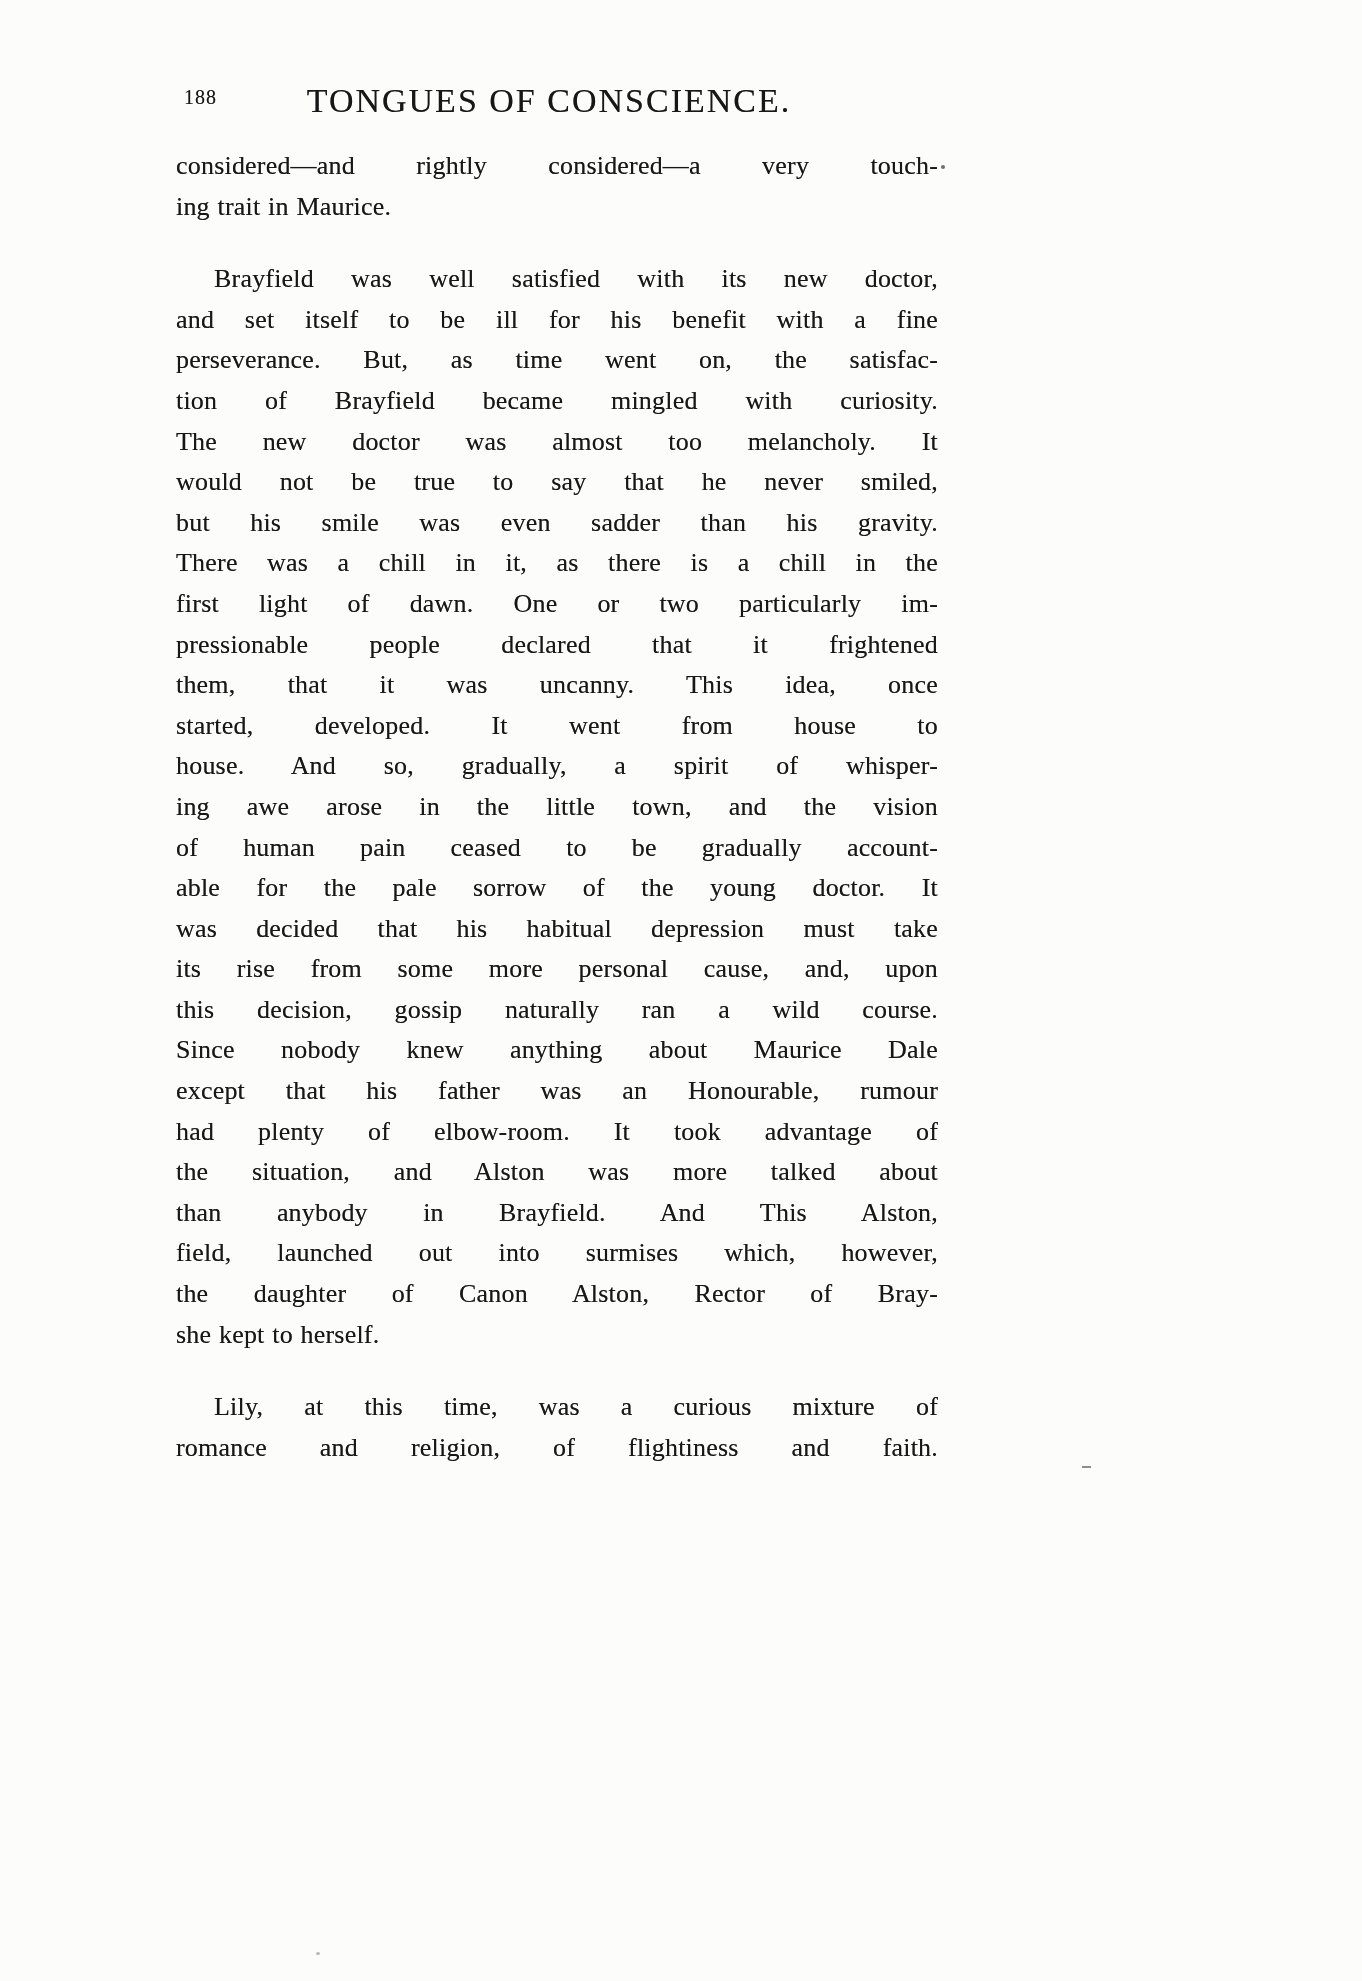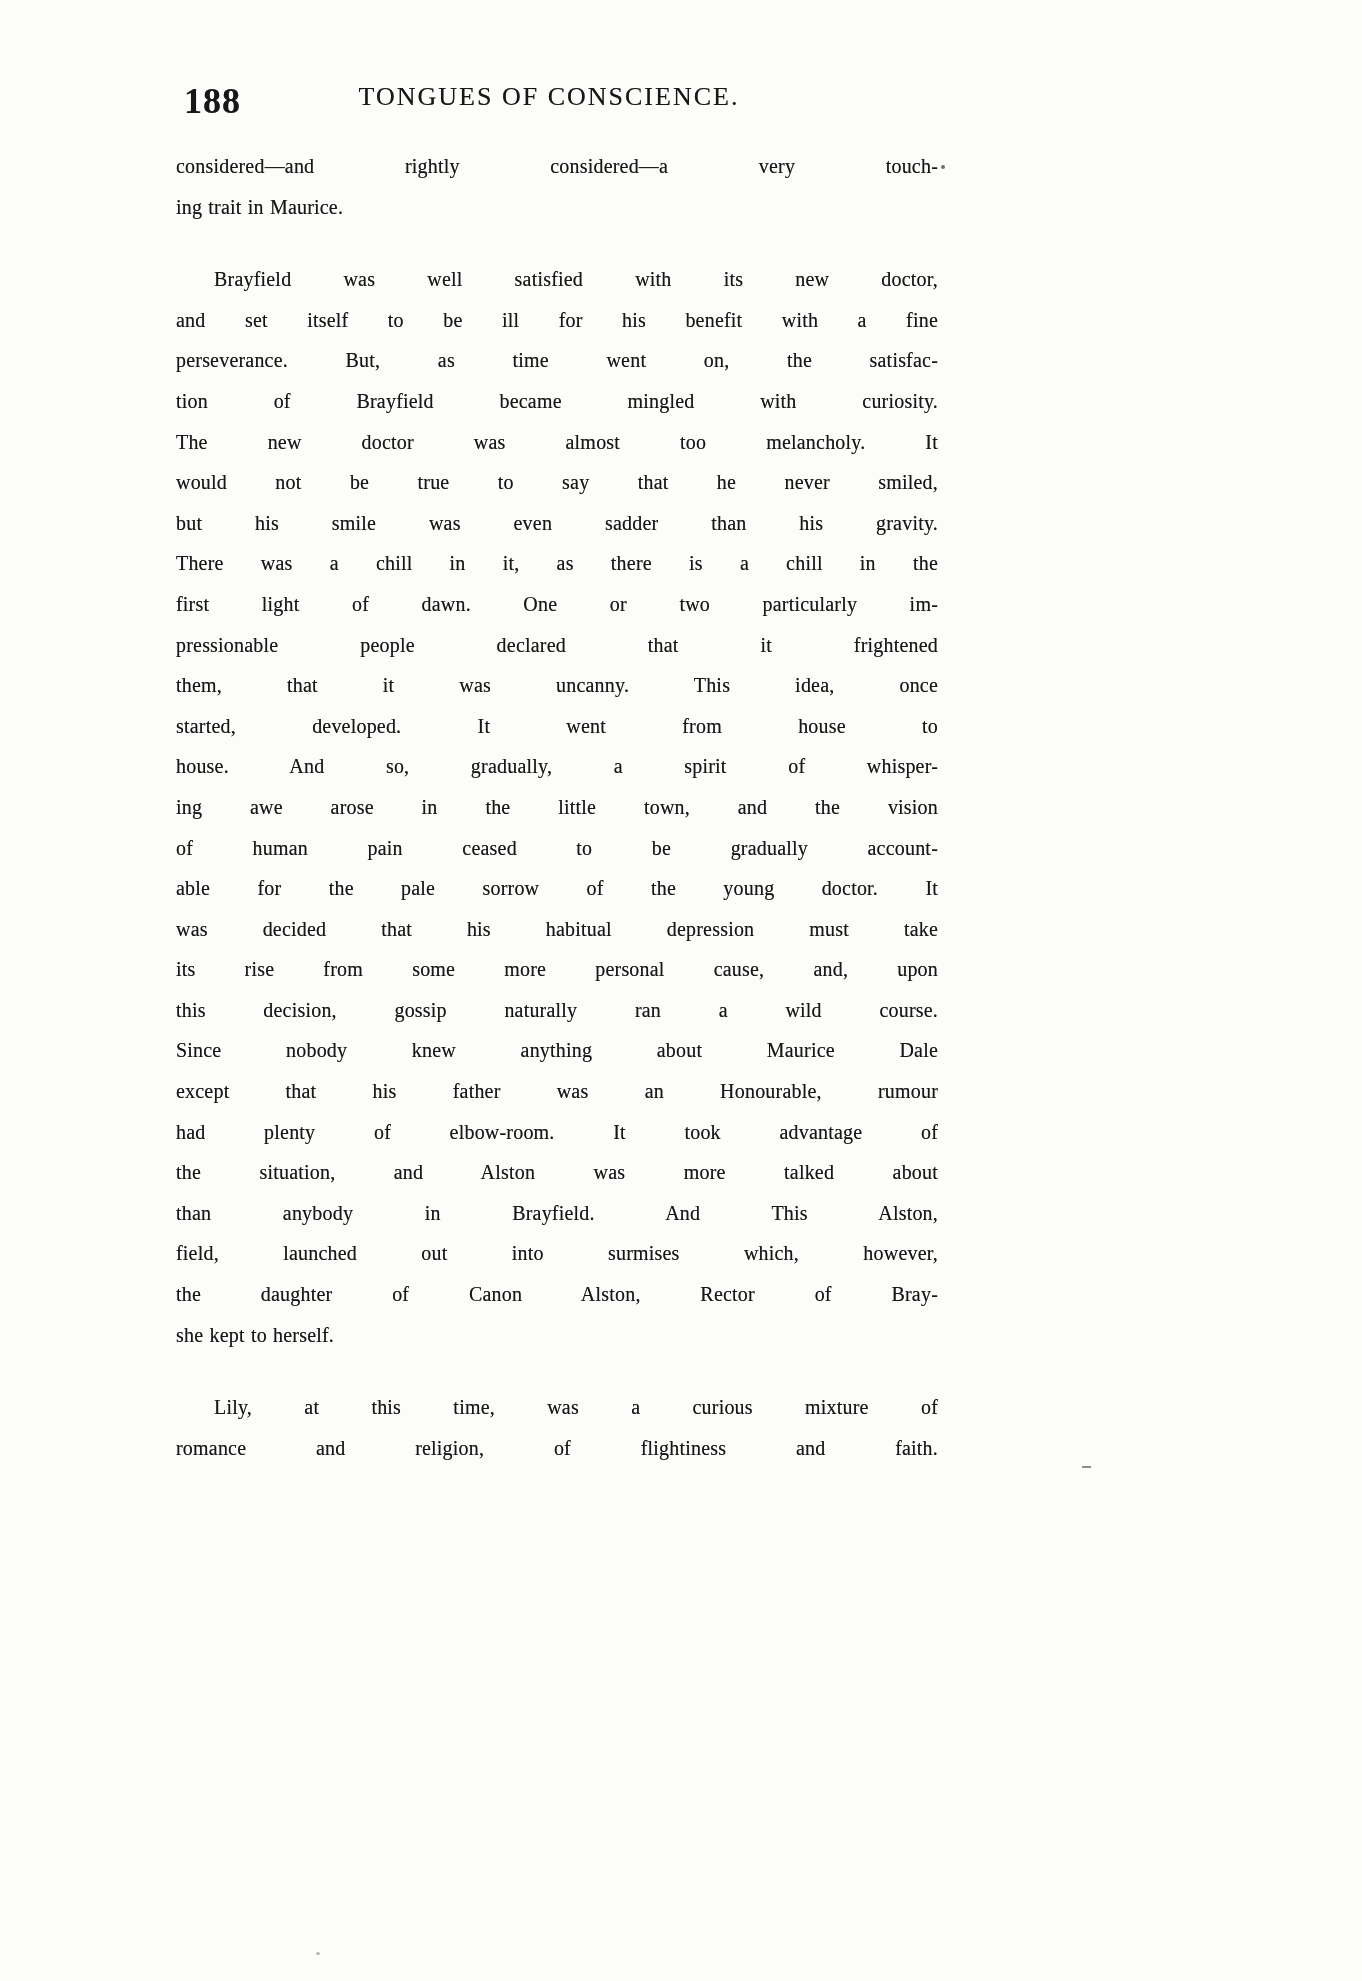--- a/index.html
+++ b/index.html
@@ -23,44 +23,43 @@
   .page-header {
     position: absolute;
     top: 80px;
     left: 176px;
     width: 762px;
     height: 40px;
   }
   .pagenum {
     position: absolute;
     left: 8px;
-    top: 0;
-    font-size: 36px;
+    top: 6px;
+    font-size: 20px;
     letter-spacing: 1px;
     text-shadow: 0 0 0.6px rgba(20,20,20,0.5);
-    font-weight: bold;
   }
   .running-title {
     position: absolute;
     left: 0;
     right: 16px;
     top: 2px;
     text-align: center;
-    font-size: 26px;
+    font-size: 34px;
     letter-spacing: 2px;
     text-shadow: 0 0 0.6px rgba(20,20,20,0.5);
   }
   .text-block {
     position: absolute;
     top: 146px;
     left: 176px;
     width: 762px;
   }
   .line {
-    font-size: 20px;
+    font-size: 26px;
     line-height: 40.6px;
     letter-spacing: 0.2px;
     word-spacing: 1px;
     text-align: justify;
     text-align-last: justify;
     text-shadow: 0 0 0.6px rgba(20,20,20,0.55);
     white-space: normal;
     font-family: Liberation Serif, serif;
   }
   .line.indent {

